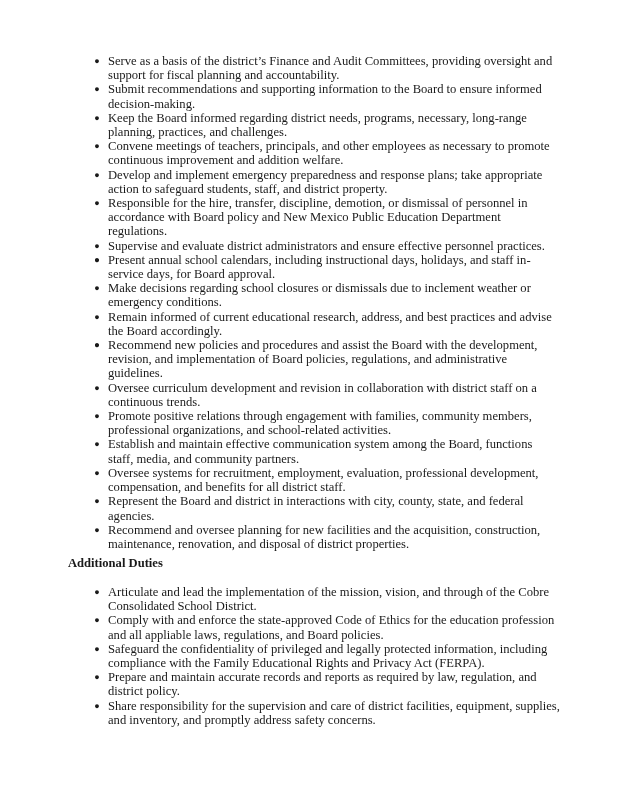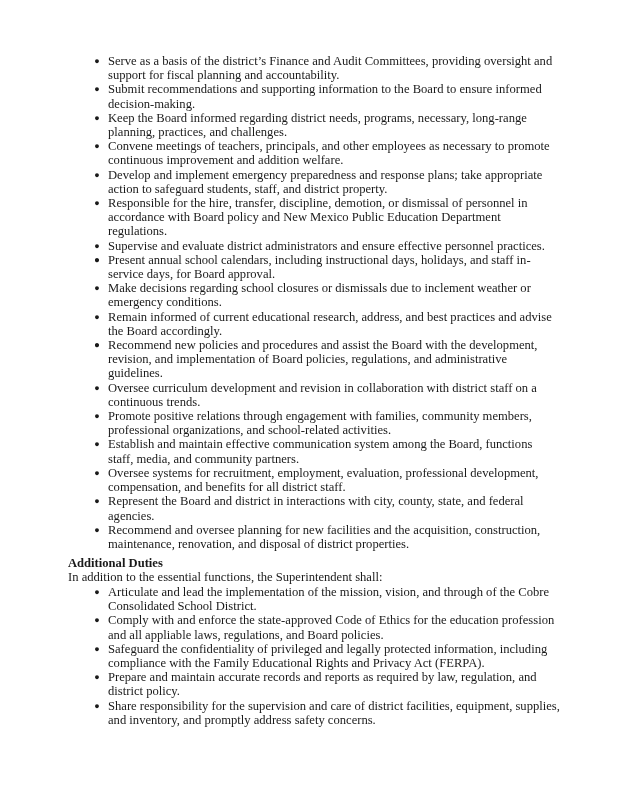--- a/index.html
+++ b/index.html
@@ -50,21 +50,20 @@
     <li><span class="bullet">●</span><span>Oversee curriculum development and revision in collaboration with district staff on a continuous trends.</span></li>
     <li><span class="bullet">●</span><span>Promote positive relations through engagement with families, community members, professional organizations, and school-related activities.</span></li>
     <li><span class="bullet">●</span><span>Establish and maintain effective communication system among the Board, functions staff, media, and community partners.</span></li>
     <li><span class="bullet">●</span><span>Oversee systems for recruitment, employment, evaluation, professional development, compensation, and benefits for all district staff.</span></li>
     <li><span class="bullet">●</span><span>Represent the Board and district in interactions with city, county, state, and federal agencies.</span></li>
     <li><span class="bullet">●</span><span>Recommend and oversee planning for new facilities and the acquisition, construction, maintenance, renovation, and disposal of district properties.</span></li>
   </ul>
 
   <div class="section-head">
     <span class="section-title">Additional Duties</span>
-    <span class="section-intro">In addition to the essential functions, the Superintendent shall:</span>
   </div>
 
   <ul class="duties" id="additional-list">
     <li><span class="bullet">●</span><span>Articulate and lead the implementation of the mission, vision, and through of the Cobre Consolidated School District.</span></li>
     <li><span class="bullet">●</span><span>Comply with and enforce the state-approved Code of Ethics for the education profession and all appliable laws, regulations, and Board policies.</span></li>
     <li><span class="bullet">●</span><span>Safeguard the confidentiality of privileged and legally protected information, including compliance with the Family Educational Rights and Privacy Act (FERPA).</span></li>
     <li><span class="bullet">●</span><span>Prepare and maintain accurate records and reports as required by law, regulation, and district policy.</span></li>
     <li><span class="bullet">●</span><span>Share responsibility for the supervision and care of district facilities, equipment, supplies, and inventory, and promptly address safety concerns.</span></li>
   </ul>
 

